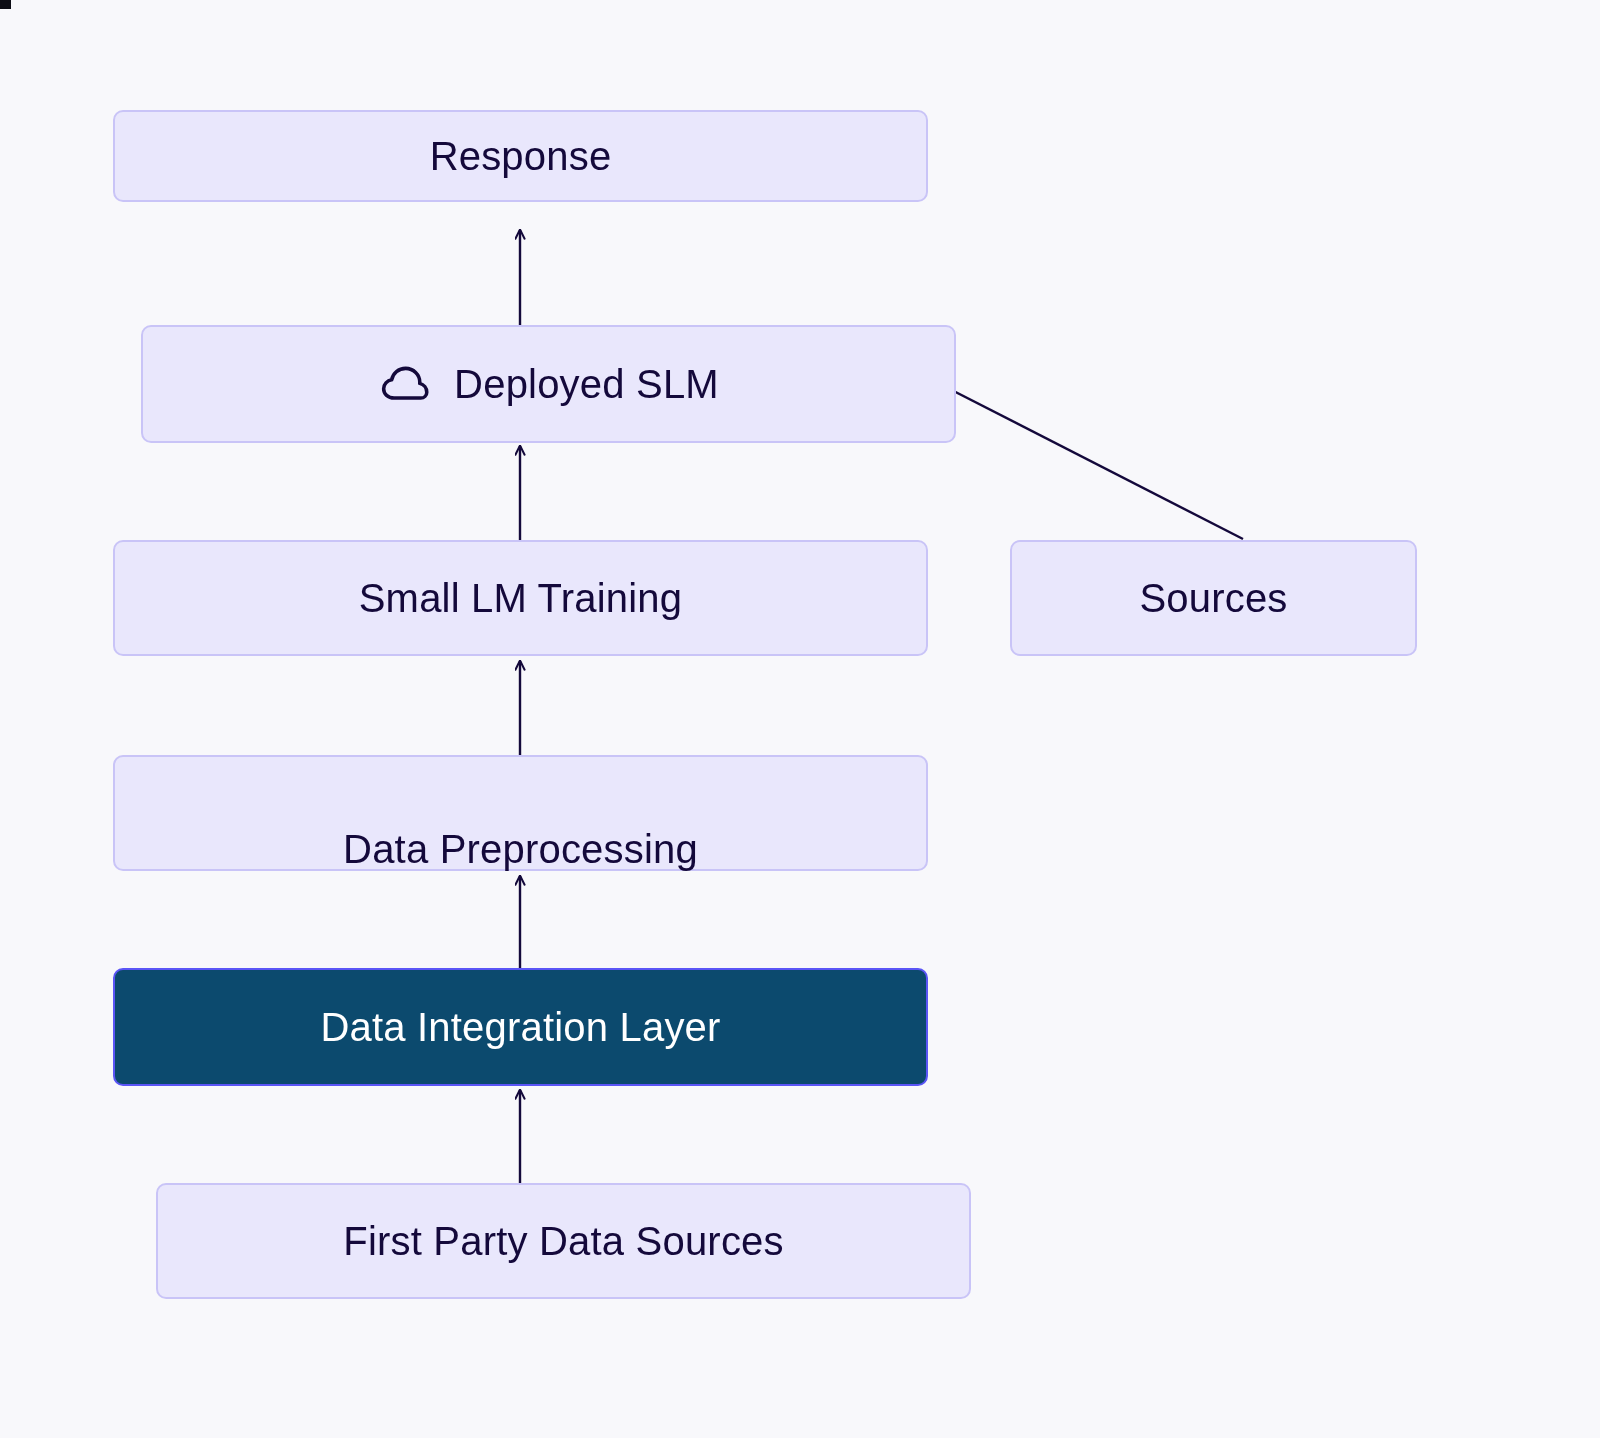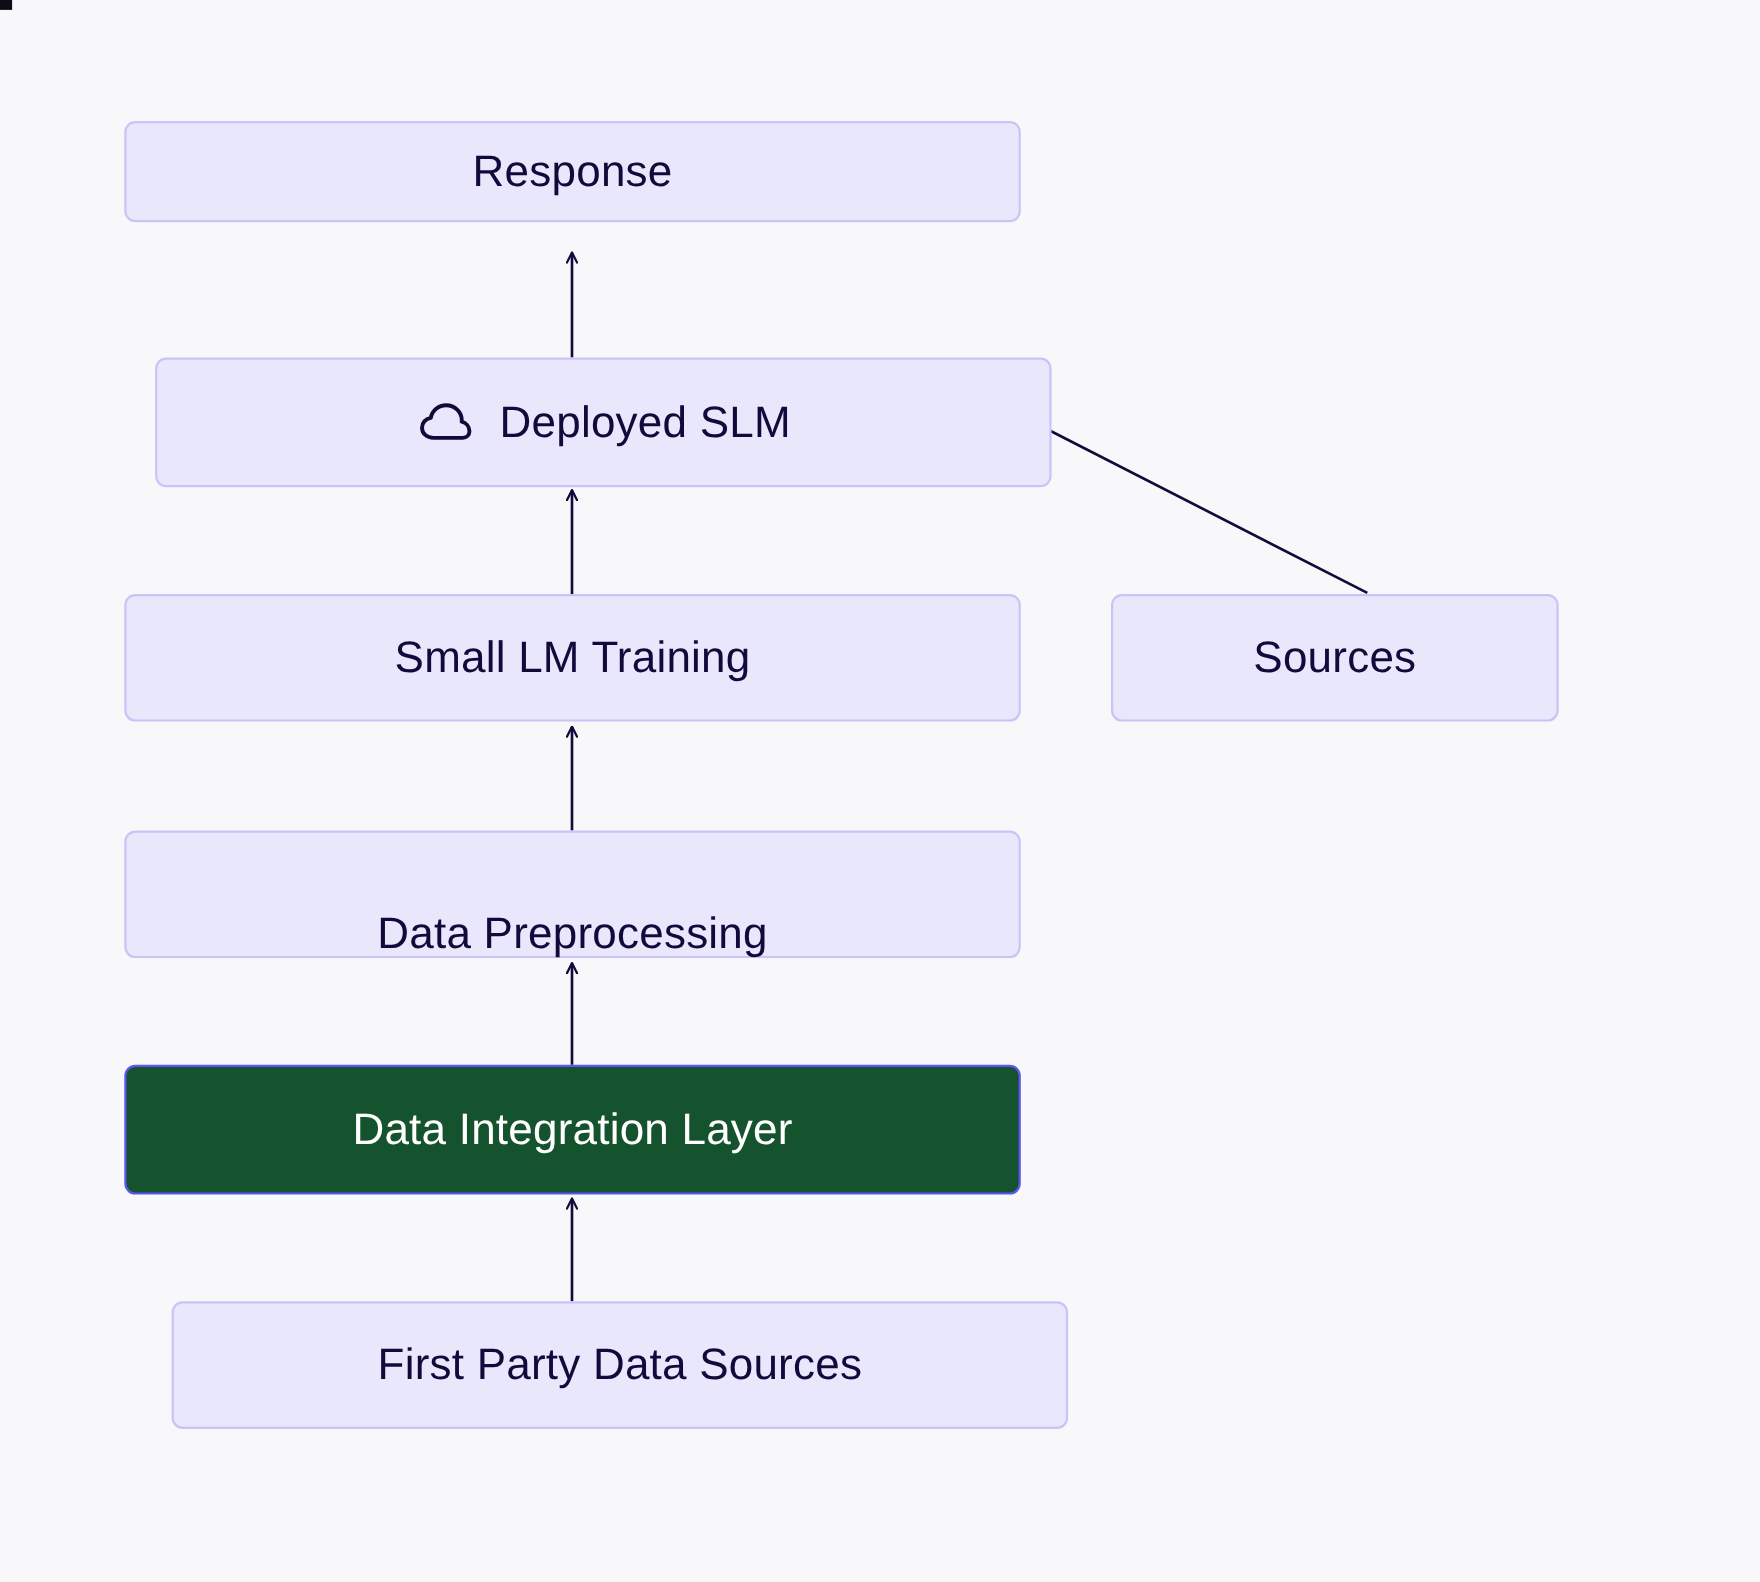--- a/index.html
+++ b/index.html
@@ -56,21 +56,21 @@
     z-index: 5;
     user-select: none;
   }
 
   .node.plain {
     background: #e9e7fc;
     border: 2px solid #c9c4f7;
   }
 
   .node.accent {
-    background: #14532d;
+    background: #0c4a6e;
     border: 2px solid #5b55f6;
   }
 
   .node-label {
     font-size: 40px;
     font-weight: 400;
     letter-spacing: 0.2px;
     line-height: 1;
     color: #14093b;
     white-space: nowrap;

